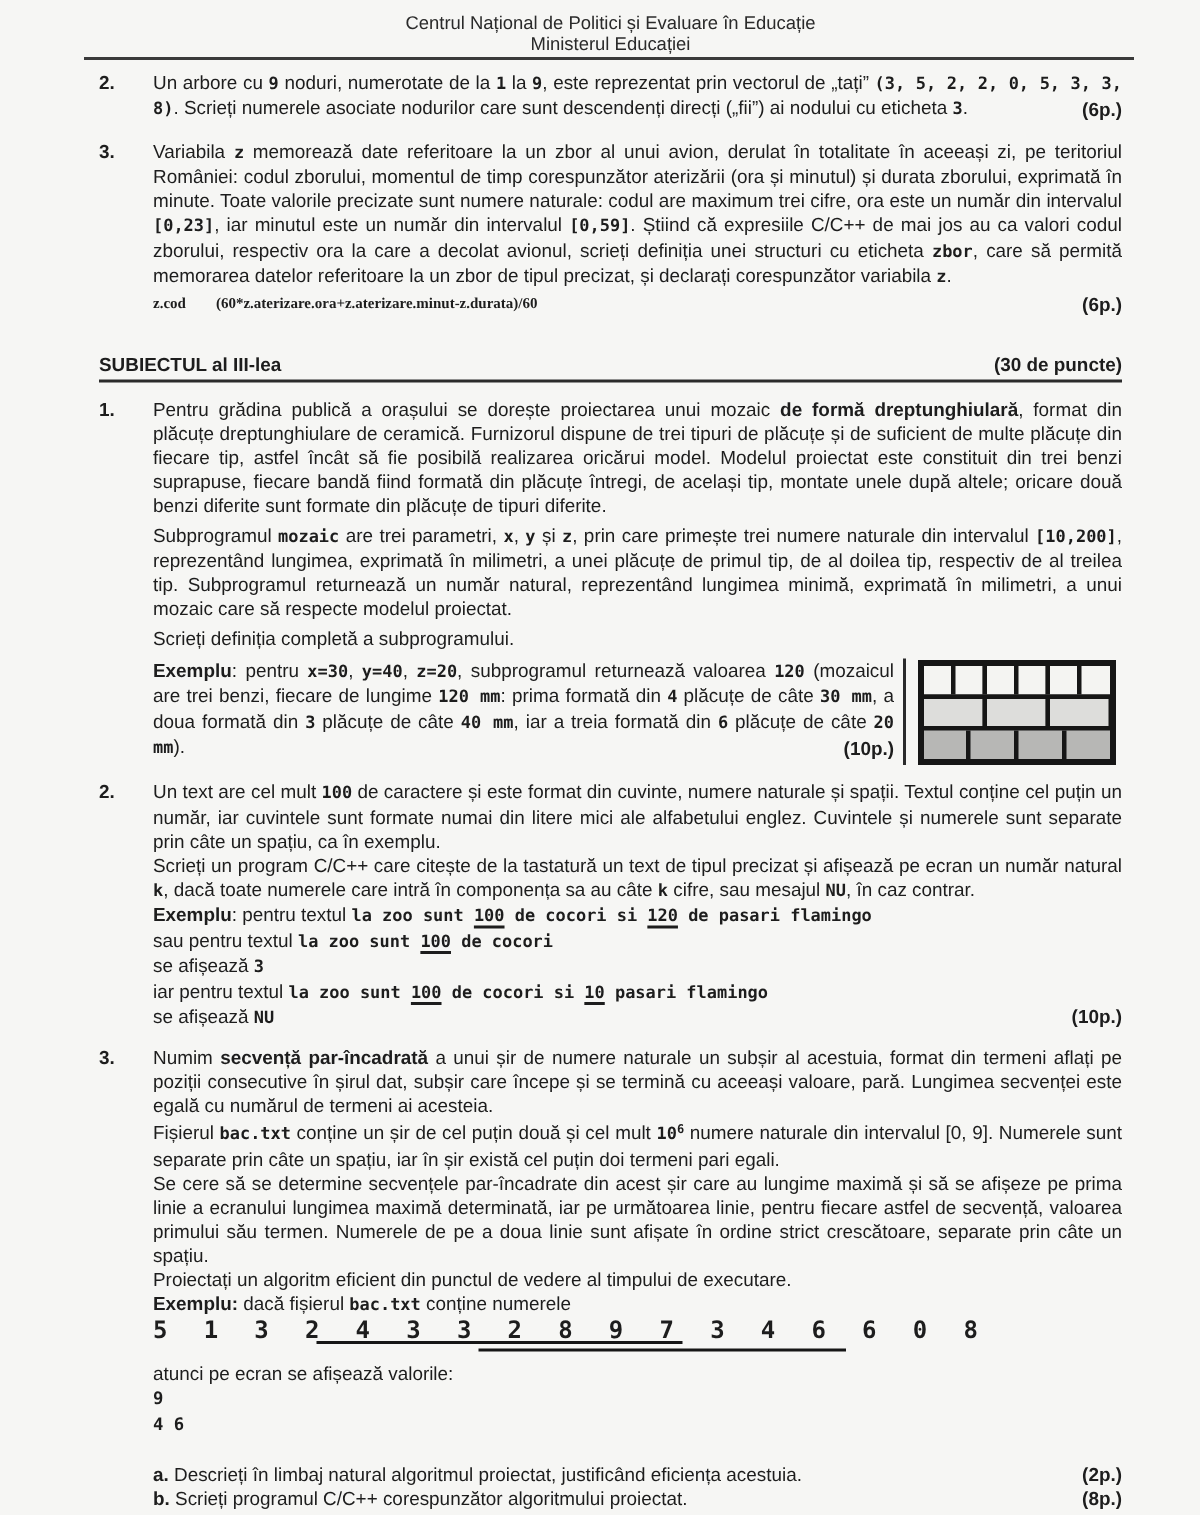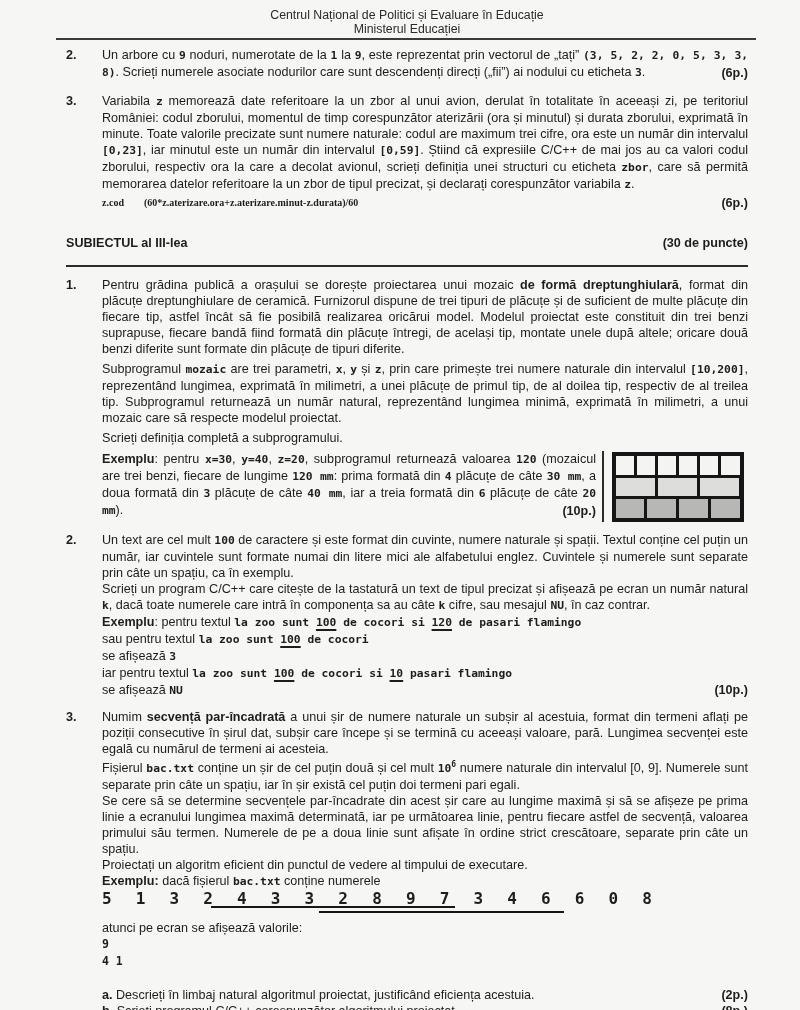--- a/index.html
+++ b/index.html
@@ -27,21 +27,21 @@
   .run-mu{text-decoration:underline;text-decoration-thickness:1.5px;text-underline-offset:2.5px}
   .run-sup{font-size:8px;vertical-align:4.5px}
   
   .pts{font-weight:700}
   .pts-row{text-align:right;margin-top:-16px}
   
   .codeline{display:flex;justify-content:space-between;margin-top:2px}
   .code{font-family:Liberation Serif, serif;font-weight:700;font-size:10px;white-space:pre}
   
   .sec{display:flex;justify-content:space-between;font-weight:700;
-       border-bottom:2.5px solid #2b2b2b;padding-bottom:14px;margin:24px 0 10px 0}
+       border-bottom:2.5px solid #2b2b2b;padding-bottom:2px;margin:24px 0 10px 0}
   
   .ex1{display:flex;margin-top:5px}
   .ex1-text{width:494px}
   .ex1-div{width:1.5px;background:#2b2b2b;margin:0 8px 0 6px}
   .ex1-figwrap{flex:1;padding-top:1px}
   .mosaic{width:124px;height:62px;border:4px solid #161616;display:flex;flex-direction:column;background:#161616}
   .mz-row{flex:1;display:flex}
   .mz-row + .mz-row{border-top:3px solid #161616}
   .mz-cell{flex:1}
   .mz-cell + .mz-cell{border-left:3px solid #161616}
@@ -151,21 +151,21 @@
       <p class="para just"><span>Numim </span><span class="run-b">secvență par-încadrată</span><span> a unui șir de numere naturale un subșir al acestuia, format din termeni aflați pe poziții consecutive în șirul dat, subșir care începe și se termină cu aceeași valoare, pară. Lungimea secvenței este egală cu numărul de termeni ai acesteia.</span></p>
       <p class="para just"><span>Fișierul </span><span class="run-m">bac.txt</span><span> conține un șir de cel puțin două și cel mult </span><span class="run-m">10</span><span class="run-sup">6</span><span> numere naturale din intervalul [0, 9]. Numerele sunt separate prin câte un spațiu, iar în șir există cel puțin doi termeni pari egali.</span></p>
       <p class="para just"><span>Se cere să se determine secvențele par-încadrate din acest șir care au lungime maximă și să se afișeze pe prima linie a ecranului lungimea maximă determinată, iar pe următoarea linie, pentru fiecare astfel de secvență, valoarea primului său termen. Numerele de pe a doua linie sunt afișate în ordine strict crescătoare, separate prin câte un spațiu.</span></p>
       <p class="para">Proiectați un algoritm eficient din punctul de vedere al timpului de executare.</p>
       <p class="para"><span class="run-b">Exemplu:</span><span> dacă fișierul </span><span class="run-m">bac.txt</span><span> conține numerele</span></p>
       <div class="seq">
         <span>5 1 3 2 4 3 3 2 8 9 7 3 4 6 6 0 8</span>
       <div class="seq-bar" style="left: 23.5294%; width: 52.9412%; top: 16px;"></div><div class="seq-bar" style="left: 47.0588%; width: 52.9412%; top: 21px;"></div></div>
       <p class="para">atunci pe ecran se afișează valorile:</p>
       <div class="mono-line">9</div>
-      <div class="mono-line">4 1</div>
+      <div class="mono-line">4 6</div>
       <div class="flexrow" style="margin-top:17px">
         <span><span class="run-b">a.</span><span> Descrieți în limbaj natural algoritmul proiectat, justificând eficiența acestuia.</span></span>
         <span class="pts">(2p.)</span>
       </div>
       <div class="flexrow">
         <span><span class="run-b">b.</span><span> Scrieți programul C/C++ corespunzător algoritmului proiectat.</span></span>
         <span class="pts">(8p.)</span>
       </div>
     </div>
   </div>

